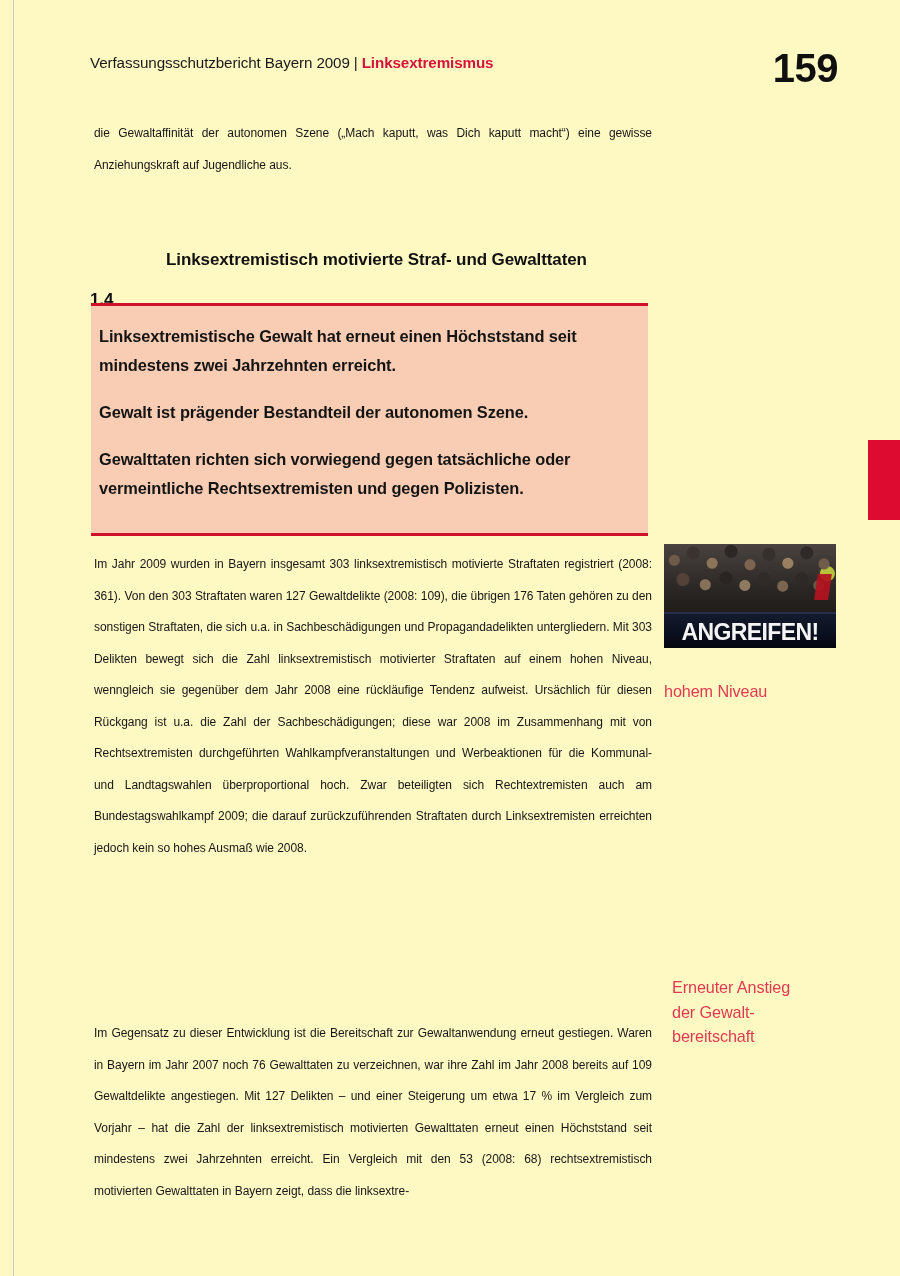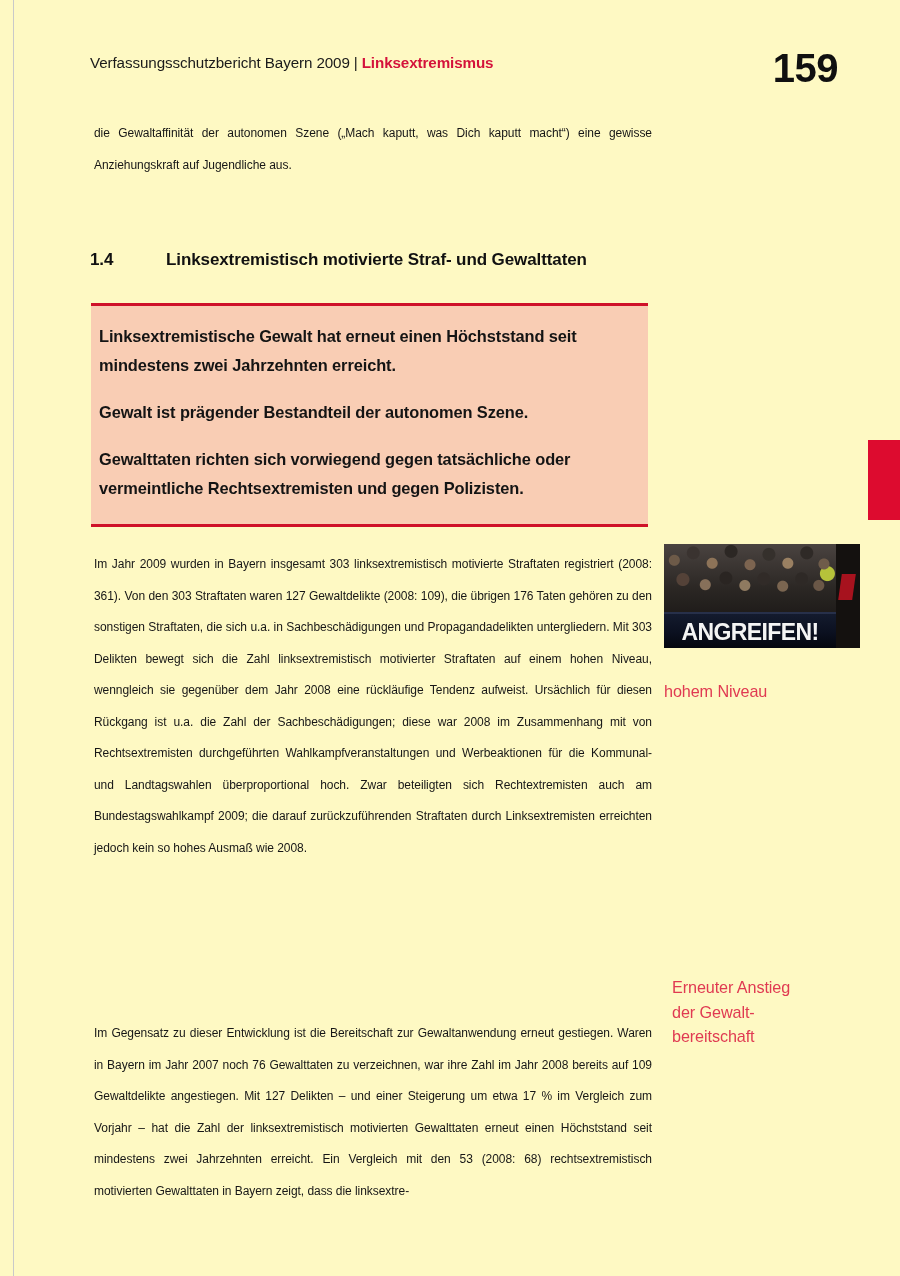--- a/index.html
+++ b/index.html
@@ -95,50 +95,51 @@
     width: 600px;
     font-size: 17px;
     font-weight: bold;
     color: #111111;
     letter-spacing: -0.1px;
     display: flex;
   }
   .section-heading .sh-num {
     width: 76px;
     flex: none;
+    margin-top: 40px;
   }
   .section-heading .sh-title { flex: 1; }
 
   
   .summary-box {
     position: absolute;
     left: 91px;
     top: 303px;
     width: 557px;
     box-sizing: border-box;
     background: #f9cdb4;
     border-top: 3px solid #cf1129;
     border-bottom: 3px solid #cf1129;
-    padding: 16px 0 5px 8px;
+    padding: 16px 0 14px 8px;
   }
   .summary-box p {
     margin: 0 0 18px 0;
     font-size: 16.4px;
     line-height: 29px;
     font-weight: bold;
     color: #141414;
     letter-spacing: -0.1px;
   }
   .summary-box p:last-child { margin-bottom: 16px; }
 
   .margin-photo {
     position: absolute;
     left: 664px;
     top: 544px;
-    width: 196px;
+    width: 172px;
     height: 104px;
     overflow: hidden;
     background: #14110f;
   }
   .margin-photo .crowd {
     position: absolute;
     left: 0; top: 0;
     width: 172px; height: 74px;
     background:
       radial-gradient(circle at 6% 22%, #6d5a48 0 5px, transparent 6px),

